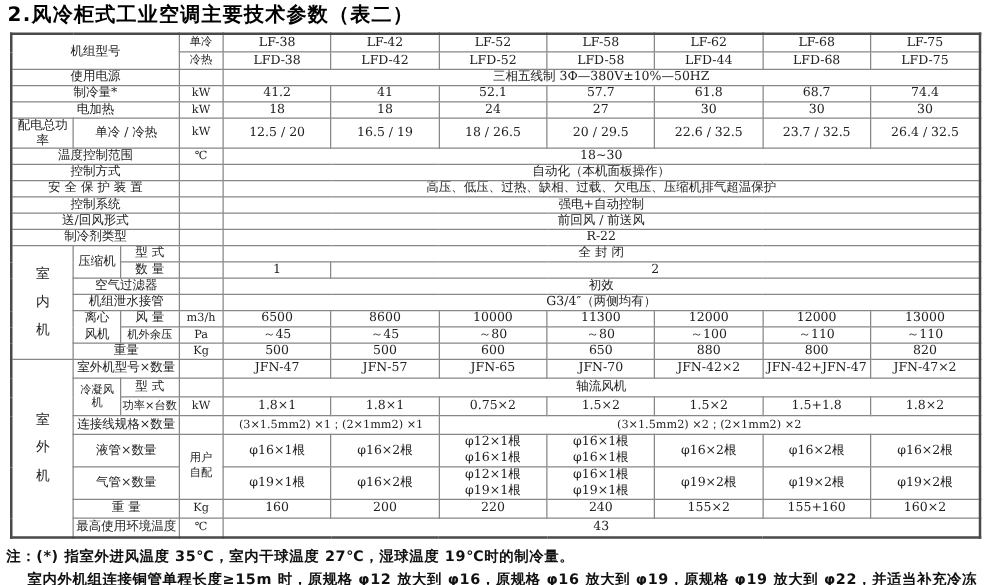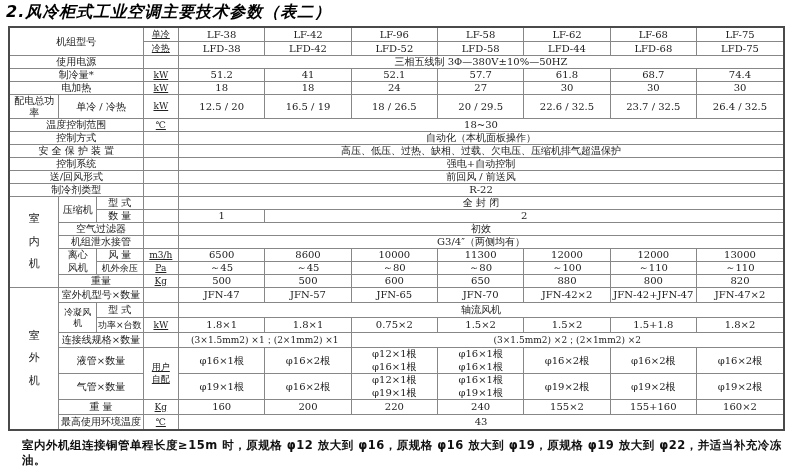--- a/index.html
+++ b/index.html
@@ -4,39 +4,39 @@
 <style>
   html,body{margin:0;padding:0;}
   body{
     width:790px;height:468px;background:#ffffff;overflow:hidden;
     font-family:"DejaVu Serif", serif;color:#1c1c1c;
     -webkit-font-smoothing:antialiased;
   }
   .title{
     font-family:"DejaVu Sans", sans-serif;
     font-weight:bold;font-size:16px;letter-spacing:1px;
-    margin:2px 0 3px 6px;color:#000;font-style:italic;
+    margin:2px 0 3px 6px;color:#000;
   }
   table.spec{
     border-collapse:collapse;table-layout:fixed;
     width:777px;margin-left:8px;
     border:2px solid #4a4a4a;
   }
   td{
     border:1px solid #878787;
     text-align:center;vertical-align:middle;
     font-size:10px;line-height:1.15;
     padding:0 1px;height:12px;overflow:hidden;
     color:#222;
   }
   tr.hd td{height:13px;}
   tr.ot td{height:14px;}
   tr.pp td{height:25px;}
   td.l{font-size:10px;}
-  td.u{font-size:9px;text-decoration:underline;}
+  td.u{font-size:9px;}
   td.d{font-size:10px;}
   td.g{
     font-size:11px;white-space:pre-line;line-height:2.05;
     letter-spacing:0;padding:0;color:#222;
   }
   .pre{white-space:pre-line;line-height:1.25;}
   td.sm{font-size:9px;margin-top:40px;}
   .notes{
     margin:7px 0 0 5px;
     font-family:"DejaVu Sans", sans-serif;
@@ -63,21 +63,21 @@
       <col style="width:83px">
       <col style="width:83px">
     <col style="width:84px">
   </colgroup>
   <tbody>
       <tr class="hd">
         <td colspan="3" rowspan="2" class="l">机组型号</td>
         <td class="u">单冷</td>
         <td class="d">LF-38</td>
         <td class="d">LF-42</td>
-        <td class="d">LF-96</td>
+        <td class="d">LF-52</td>
         <td class="d">LF-58</td>
         <td class="d">LF-62</td>
         <td class="d">LF-68</td>
         <td class="d">LF-75</td>
       </tr>
       <tr class="hd">
         <td class="u">冷热</td>
         <td class="d">LFD-38</td>
         <td class="d">LFD-42</td>
         <td class="d">LFD-52</td>
@@ -87,21 +87,21 @@
         <td class="d">LFD-75</td>
       </tr>
       <tr>
         <td colspan="3" class="l">使用电源</td>
         <td class="u"></td>
         <td colspan="7" class="d">三相五线制 3Φ—380V±10%—50HZ</td>
       </tr>
       <tr>
         <td colspan="3" class="l">制冷量*</td>
         <td class="u">kW</td>
-        <td class="d">51.2</td>
+        <td class="d">41.2</td>
         <td class="d">41</td>
         <td class="d">52.1</td>
         <td class="d">57.7</td>
         <td class="d">61.8</td>
         <td class="d">68.7</td>
         <td class="d">74.4</td>
       </tr>
       <tr>
         <td colspan="3" class="l">电加热</td>
         <td class="u">kW</td>
@@ -291,14 +291,15 @@
       </tr>
       <tr class="ot">
         <td colspan="2" class="l">最高使用环境温度</td>
         <td class="u">℃</td>
         <td colspan="7" class="d">43</td>
       </tr>
     </tbody>
 </table>
 
 <div class="notes">
+  <div class="n1">注：(*)  指室外进风温度 35℃，室内干球温度 27℃，湿球温度 19℃时的制冷量。</div>
   <div class="n2">室内外机组连接铜管单程长度≥15m 时，原规格 φ12 放大到 φ16，原规格 φ16 放大到 φ19，原规格 φ19 放大到 φ22，并适当补充冷冻油。</div>
 </div>
 
 </body></html>

